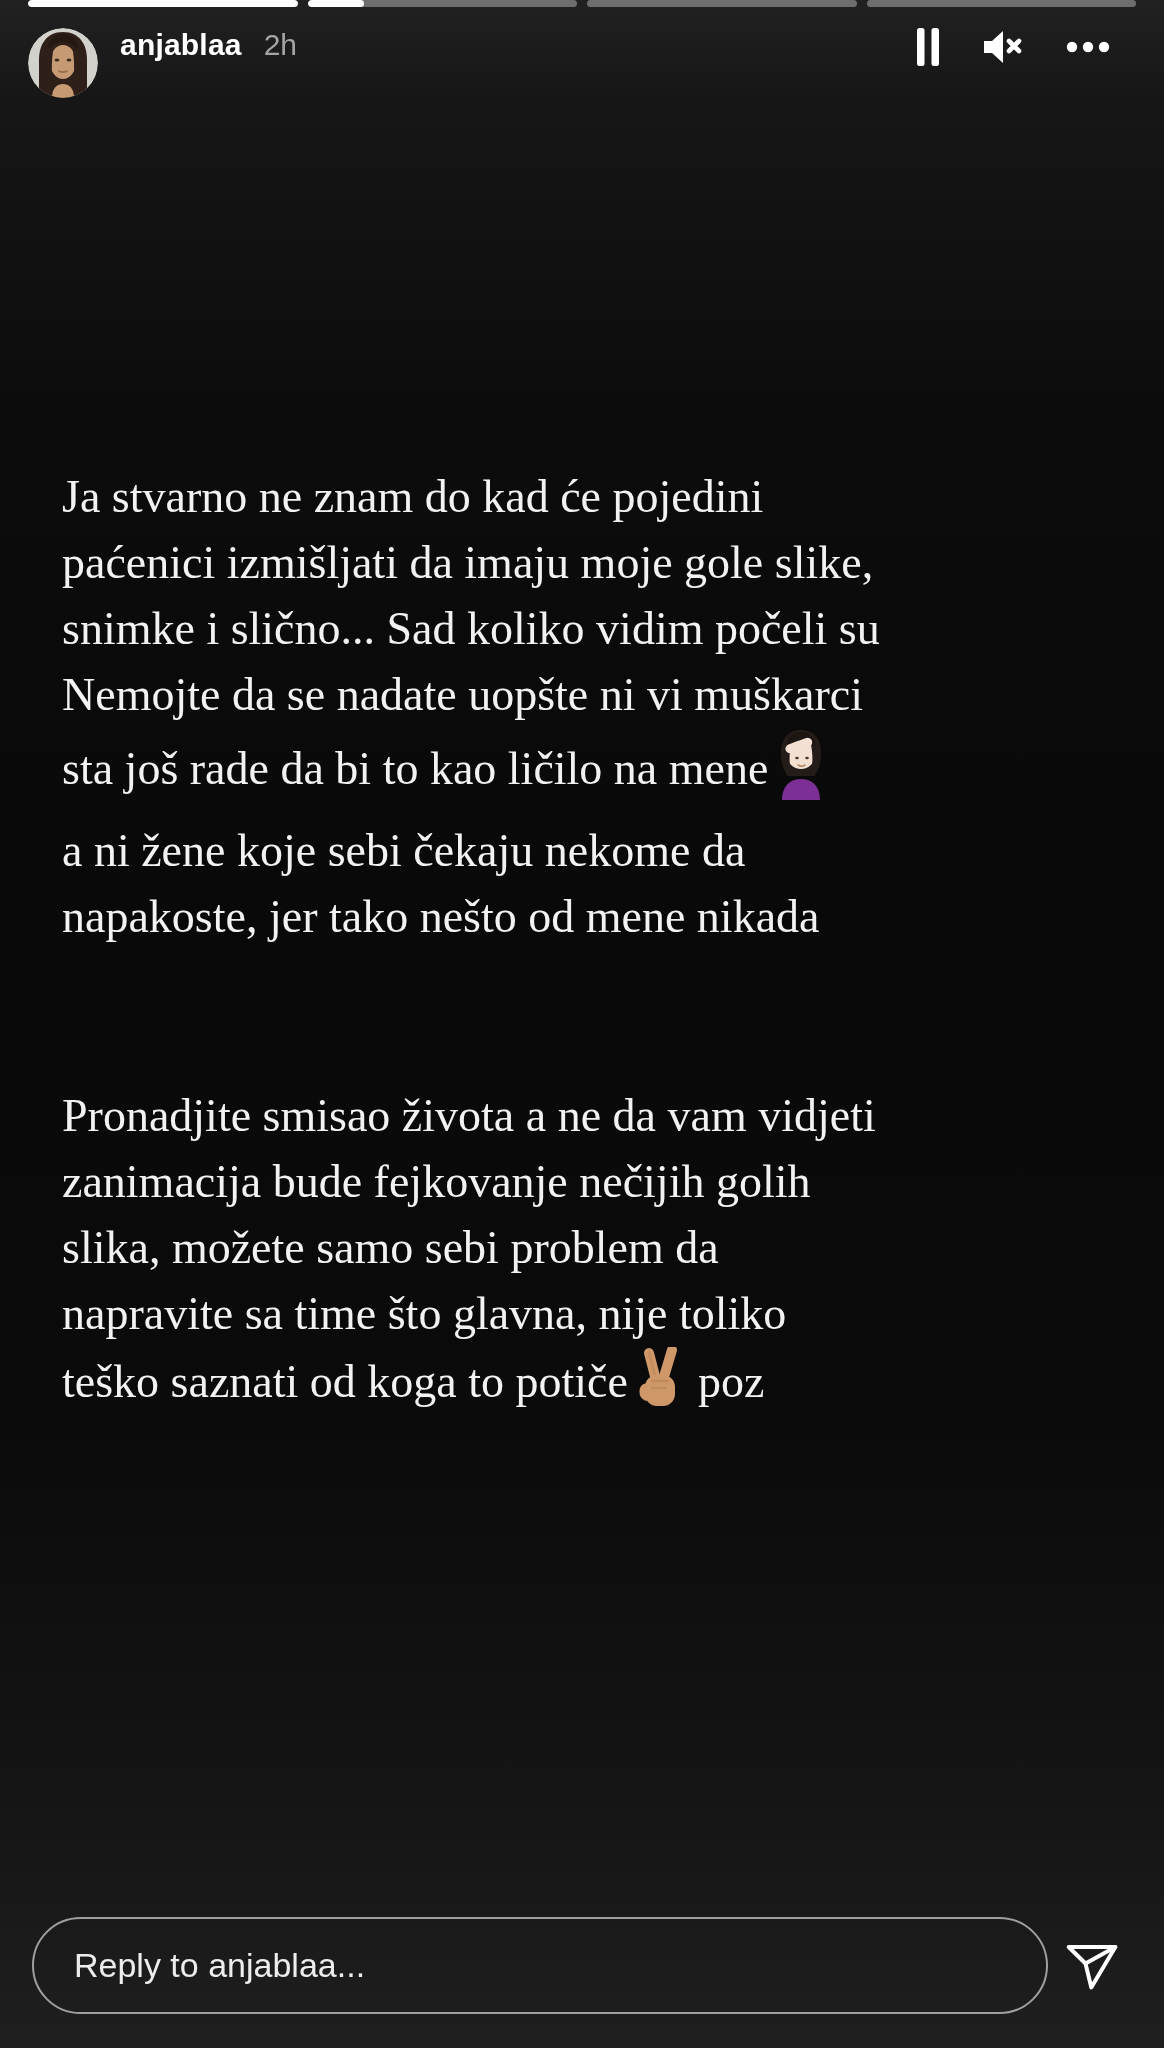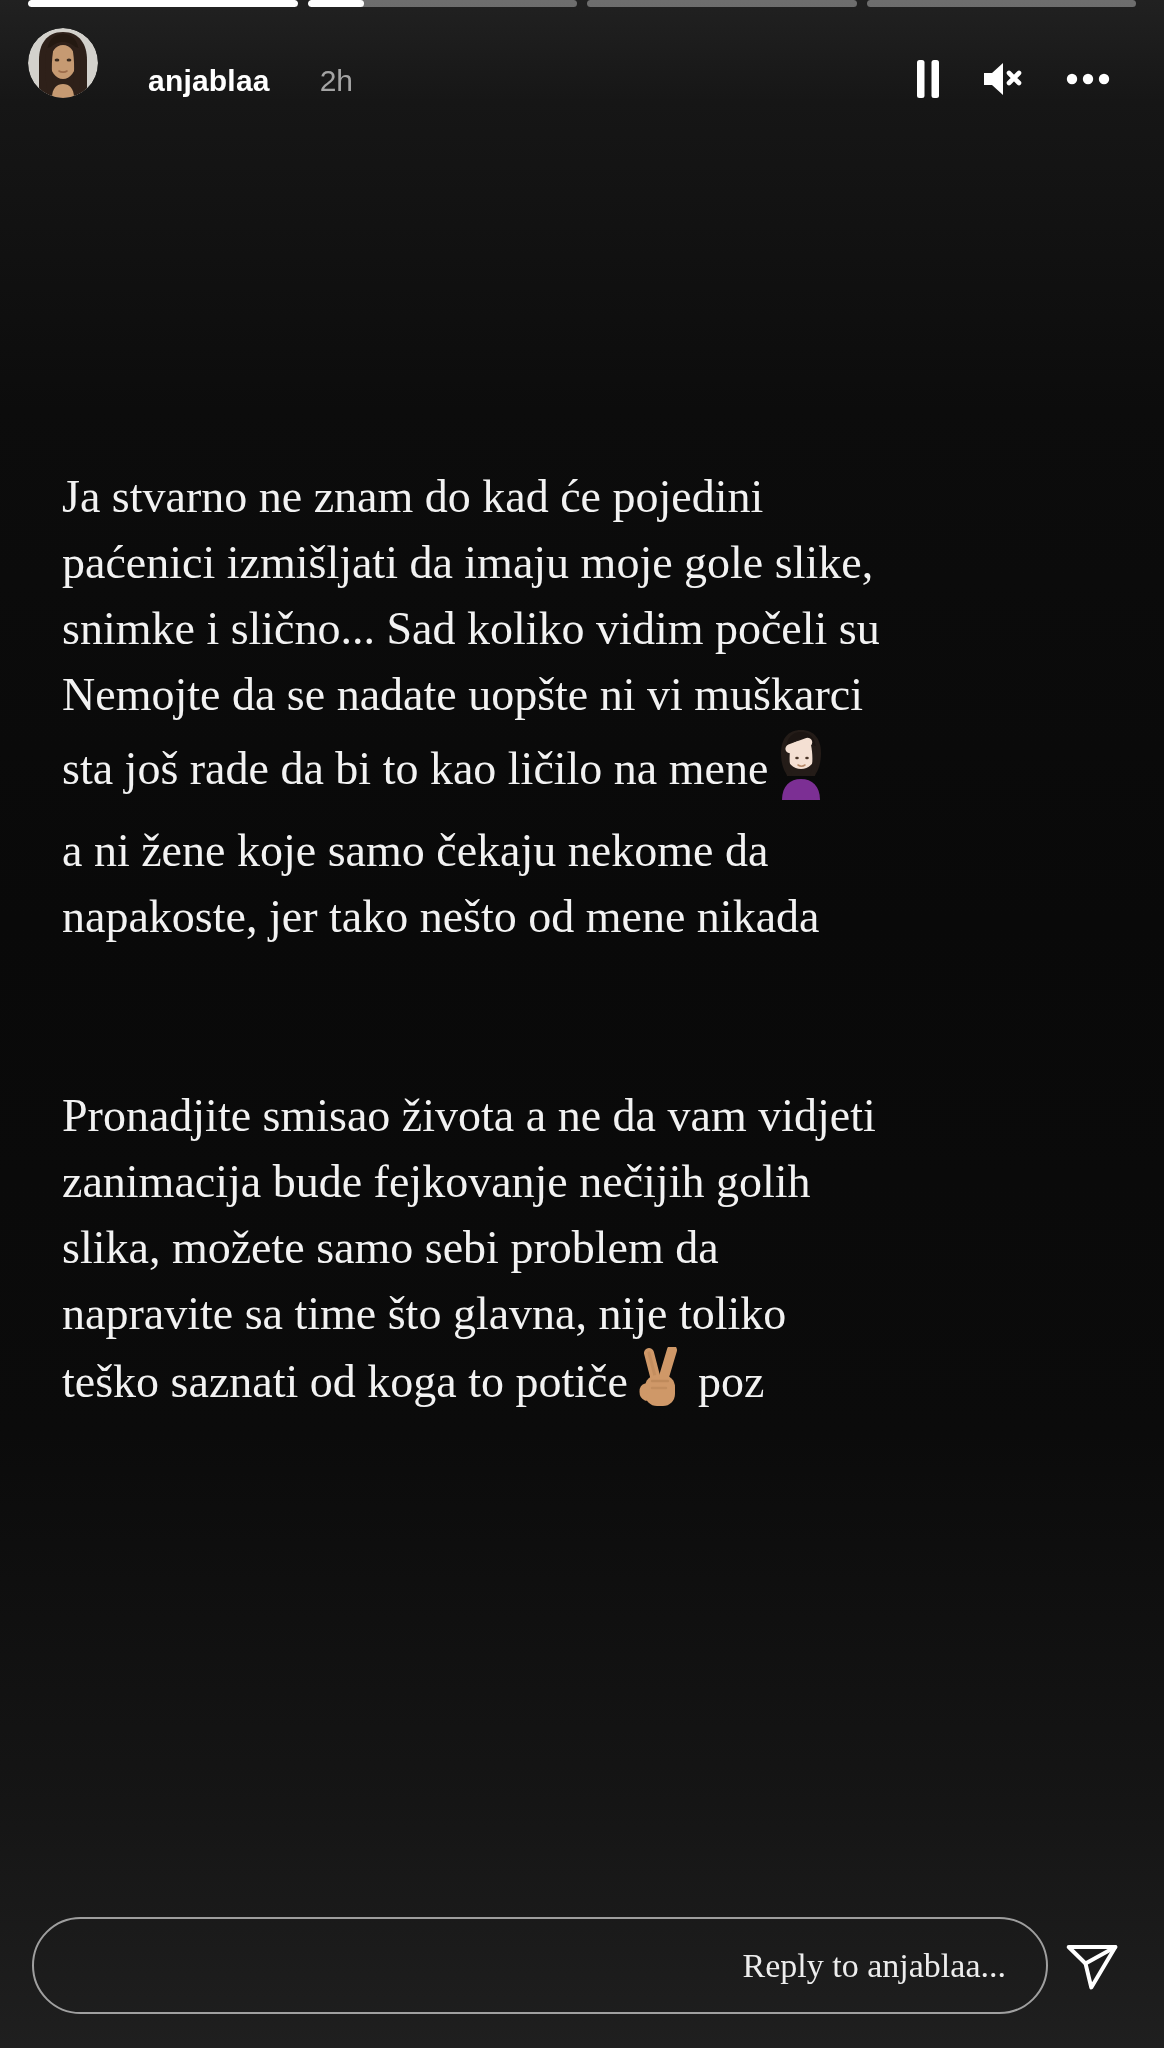--- a/index.html
+++ b/index.html
@@ -23,21 +23,21 @@
     overflow:hidden;position:relative;
   }
   .progress-fill{
     position:absolute;left:0;top:0;bottom:0;
     background:#fdfdfd;border-radius:4px;
   }
 
   
   .header{
     position:absolute;top:28px;left:28px;right:54px;height:70px;
-    display:flex;align-items:flex-end;gap:28px;
+    display:flex;align-items:flex-start;
   }
   .avatar{
     width:70px;height:70px;border-radius:50%;
     overflow:hidden;flex:0 0 auto;cursor:pointer;
   }
   .avatar svg{display:block;}
   .username{
     margin-left:22px;color:#ffffff;font-size:30px;font-weight:700;
     letter-spacing:.2px;cursor:pointer;
   }
@@ -64,23 +64,23 @@
   
   .reply-bar{
     position:absolute;left:32px;top:1917px;width:1016px;height:97px;
     border:2px solid rgba(255,255,255,0.58);
     border-radius:50px;box-sizing:border-box;
     display:flex;align-items:center;
     background:transparent;
   }
   .reply-input{
     flex:1;background:transparent;border:none;outline:none;
-    padding:0 40px 0 24px;
-    font-family:Liberation Serif, serif;
-    font-size:34px;color:#f2f2f2;text-align:right;
+    padding:0 40px 0 40px;
+    font-family:Liberation Sans, sans-serif;
+    font-size:34px;color:#f2f2f2;
   }
   .reply-input::placeholder{color:#ededed;opacity:1;}
   .send-btn{
     position:absolute;left:1062px;top:1938px;width:60px;height:60px;
     background:none;border:none;padding:0;cursor:pointer;
     display:flex;align-items:center;justify-content:center;
   }
 </style>
 </head>
 <body>
@@ -164,21 +164,21 @@
             <path d="M27 4 C18 4 13 10 12 20 C17 13 22 11.5 27 11.5 C32 11.5 37 13 42 20 C41 10 36 4 27 4 Z" fill="#1c1512"></path>
             <path d="M12 18 C10 28 11 40 13 48 L18 48 C15 38 15 26 17 17 Z" fill="#241c18"></path>
             <path d="M42 18 C44 28 43 40 41 48 L36 48 C39 38 39 26 37 17 Z" fill="#241c18"></path>
             <rect x="11" y="13" width="28" height="9" rx="4.5" fill="#f4e0d3" transform="rotate(-20 25 18)"></rect>
             <ellipse cx="23" cy="30" rx="1.8" ry="1.3" fill="#4a3528"></ellipse>
             <ellipse cx="33" cy="30" rx="1.8" ry="1.3" fill="#4a3528"></ellipse>
             <path d="M24 37 C26 38.3 29 38.3 31 37" stroke="#b58868" stroke-width="1.5" fill="none" stroke-linecap="round"></path>
             <path d="M8 72 C8 58 16 51 27 51 C38 51 46 58 46 72 Z" fill="#7c2f94"></path>
           </svg></span>
       </div>
-      <div class="line">a ni žene koje samo čekaju nekome da</div>
+      <div class="line">a ni žene koje sebi čekaju nekome da</div>
       <div class="line">napakoste, jer tako nešto od mene nikada</div>
     </div>
 
     <div class="para para2">
       <div class="line">Pronadjite smisao života a ne da vam vidjeti</div>
       <div class="line">zanimacija bude fejkovanje nečijih golih</div>
       <div class="line">slika, možete samo sebi problem da</div>
       <div class="line">napravite sa time što glavna, nije toliko</div>
       <div class="line">
         <span>teško saznati od koga to potiče</span><span class="emoji-small">

